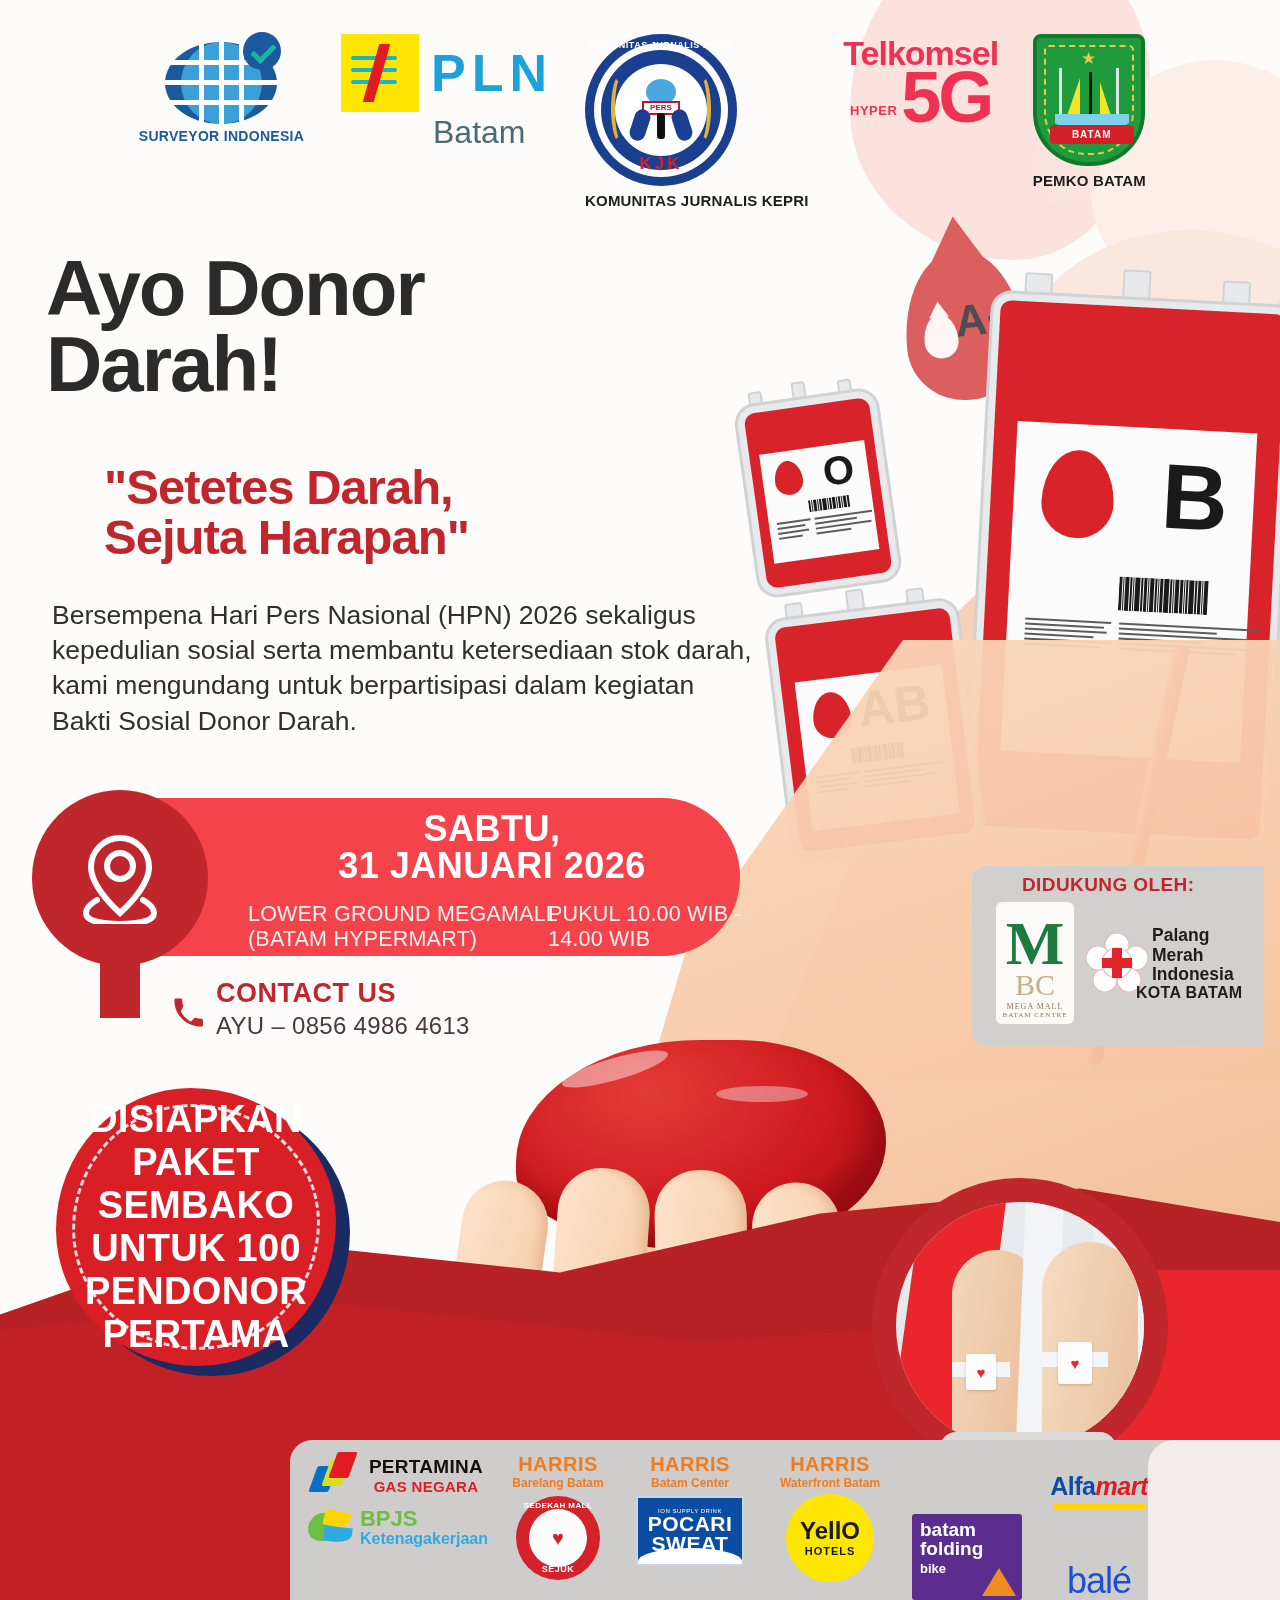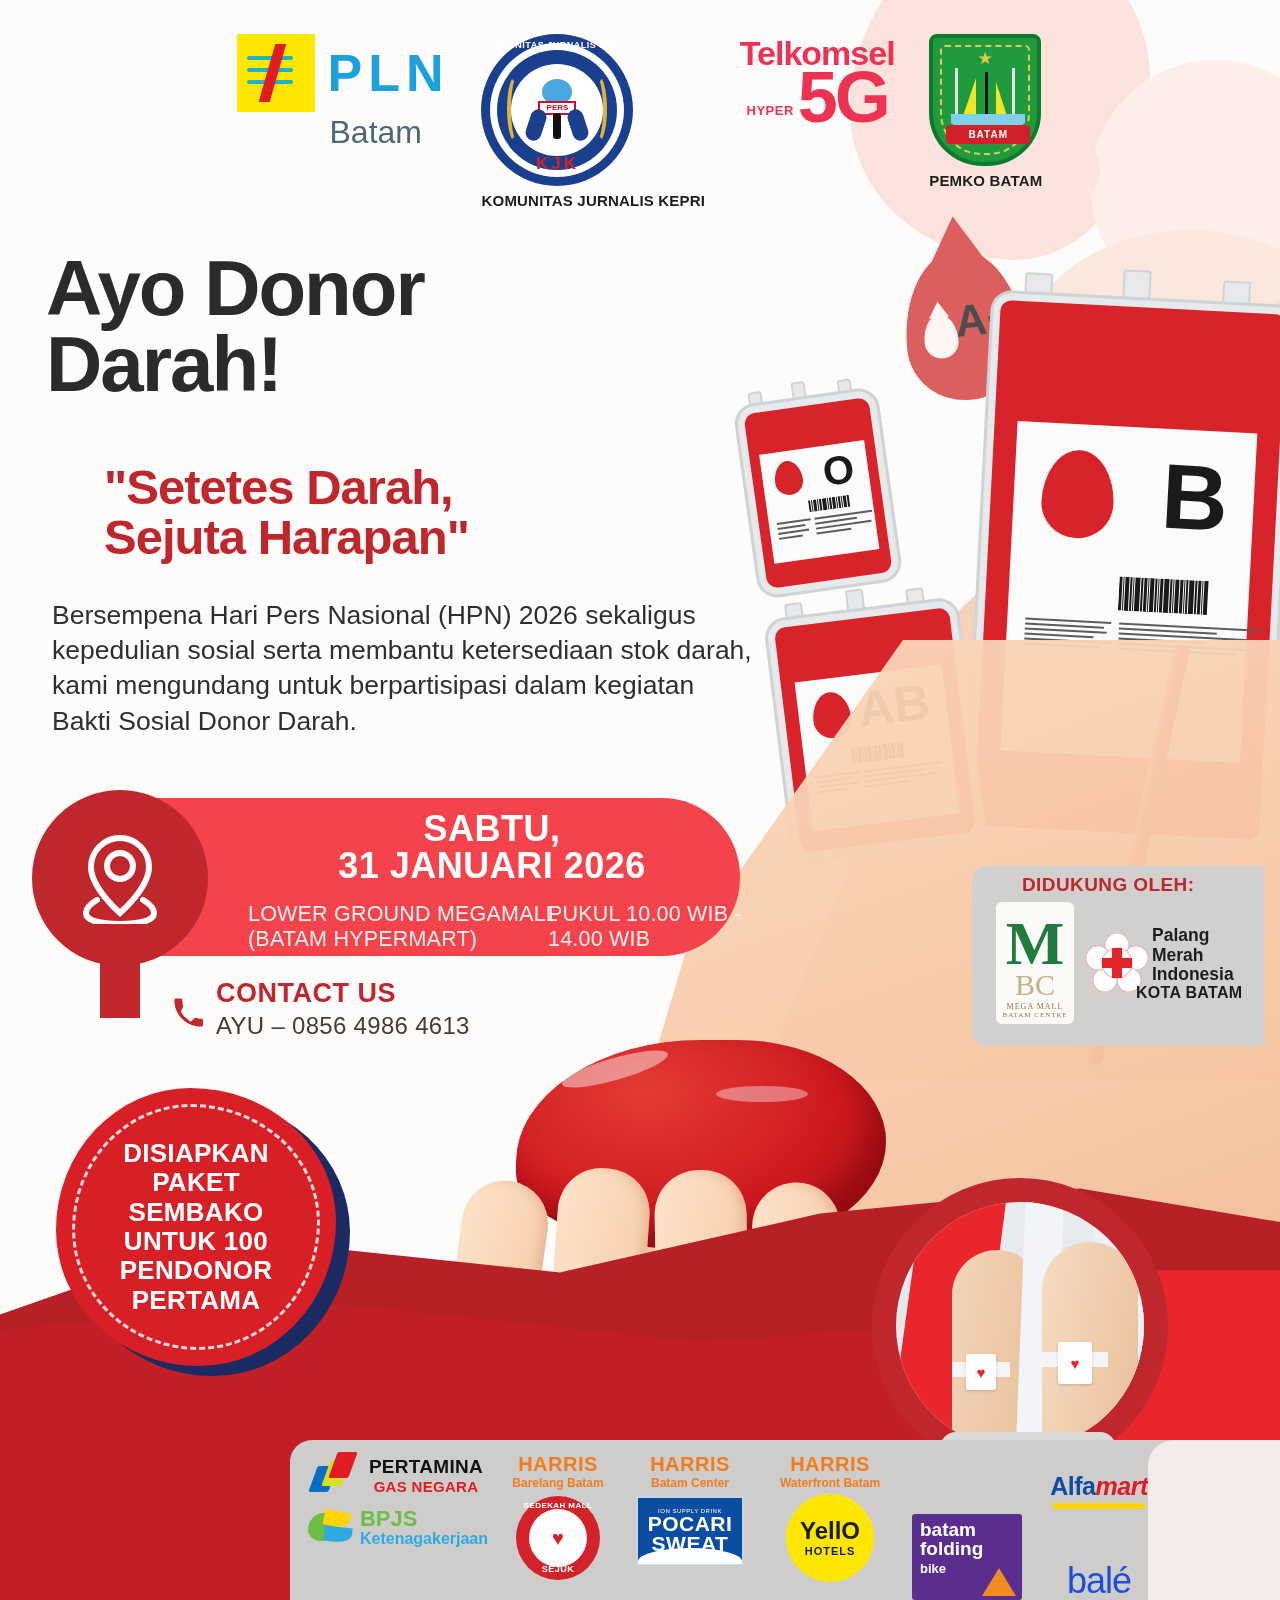--- a/index.html
+++ b/index.html
@@ -120,21 +120,21 @@
   
   .contact-block { position:absolute; left:216px; top:978px; }
   .contact-title { font-size:27px; font-weight:bold; color:#c0272d; letter-spacing:.5px; }
   .contact-val { font-size:24px; color:#4a3a3a; margin-top:3px; letter-spacing:.3px; }
   .phone-icon { position:absolute; left:172px; top:996px; width:32px; height:34px; color:#c0272d; }
 
   
   .badge-shadow { position:absolute; left:70px; top:1098px; width:280px; height:278px; background:#1b2a63; border-radius:48% 52% 49% 51%/51% 48% 52% 49%; }
   .badge { position:absolute; left:56px; top:1088px; width:280px; height:278px; background:#d81f26; border-radius:48% 52% 49% 51%/51% 48% 52% 49%; display:flex; align-items:center; justify-content:center; }
   .badge-dash { position:absolute; inset:16px; border:3px dashed rgba(255,255,255,.85); border-radius:48% 52% 49% 51%/51% 48% 52% 49%; }
-  .badge-text { position:relative; text-align:center; color:#ffffff; font-weight:bold; font-size:26px; line-height:1.13; letter-spacing:.3px; z-index:2; }
+  .badge-text { position:relative; text-align:center; color:#ffffff; font-weight:bold; font-size:38px; line-height:1.13; letter-spacing:.3px; z-index:2; }
 
   
   .support-panel { position:absolute; left:972px; top:866px; width:292px; height:180px; background:#d2d0cf; border-radius:14px 0 0 14px; }
   .support-title { position:absolute; left:1022px; top:874px; font-size:19px; font-weight:bold; color:#c0272d; letter-spacing:.4px; }
   .megamall-logo { position:absolute; left:996px; top:902px; width:78px; height:122px; background:#fbfaf6; border-radius:6px; display:flex; flex-direction:column; align-items:center; justify-content:flex-end; padding-bottom:5px; }
   .mm-M { position:absolute; top:10px; left:50%; transform:translateX(-50%); font-family:"Liberation Serif", serif; font-size:62px; color:#1f7a3f; font-weight:bold; line-height:1; }
   .mm-bc { position:absolute; top:66px; left:50%; transform:translateX(-50%); font-family:"Liberation Serif", serif; font-size:30px; color:#c6b089; }
   .mm-cap1 { font-family:"Liberation Serif", serif; font-size:8px; color:#8a7a56; letter-spacing:1px; }
   .mm-cap2 { font-family:"Liberation Serif", serif; font-size:7px; color:#8a7a56; letter-spacing:1px; }
   .pmi-flower { position:absolute; left:1086px; top:932px; width:62px; height:62px; }
@@ -267,20 +267,36 @@
 <div class="poster">
 
   <div class="bg-blob blob-a"></div>
   <div class="bg-blob blob-b"></div>
   <div class="bg-blob blob-c"></div>
   <div class="bg-blob blob-d"></div>
   <div class="peach-wedge"></div>
 
   <div class="logo-row">
 
+    <div class="logo-cell">
+      <div class="si-wrap">
+        <div class="si-globe">
+          <div class="e"></div>
+            <div class="e2"></div>
+          <div class="bar" style="top:18px"></div>
+          <div class="bar" style="top:38px"></div>
+          <div class="bar" style="top:58px"></div>
+          <div class="v" style="left:34px"></div>
+          <div class="v" style="left:54px"></div>
+          <div class="v" style="left:74px"></div>
+          <div class="si-check"></div>
+        </div>
+        <div class="si-name">SURVEYOR INDONESIA</div>
+      </div>
+    </div>
 
     <div class="logo-cell">
       <div class="pln-wrap">
         <div class="pln-top">
           <div class="pln-sq">
             <div class="wv" style="top:22px"></div>
             <div class="wv" style="top:34px"></div>
             <div class="wv" style="top:46px"></div>
             <div style="position:absolute;left:30px;top:10px;width:11px;height:58px;background:#e11b22;transform:skewX(-16deg);"></div>
           </div>

